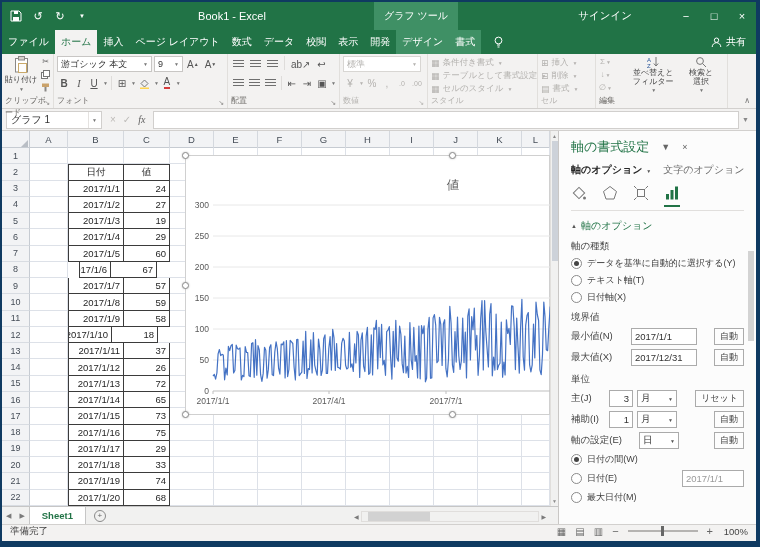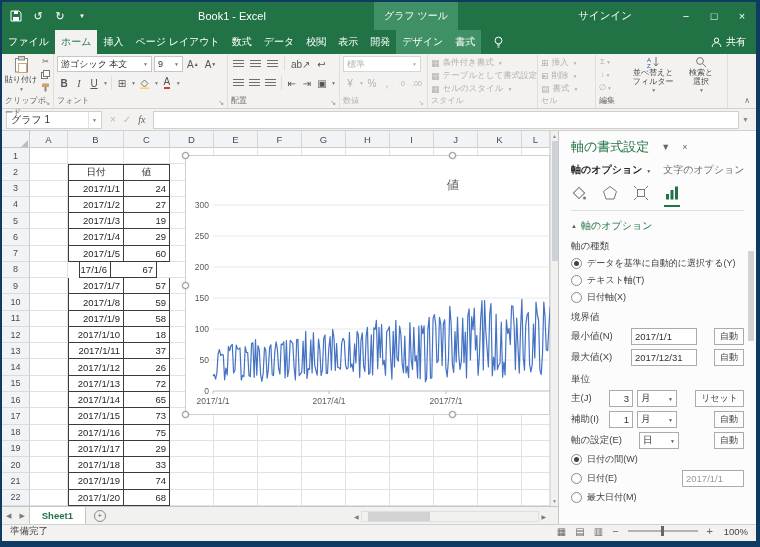--- a/index.html
+++ b/index.html
@@ -576,21 +576,21 @@
             <div class="gcell" style="width: 44px;"></div>
             <div class="gcell" style="width: 44px;"></div>
             <div class="gcell" style="width: 44px;"></div>
             <div class="gcell" style="width: 44px;"></div>
             <div class="gcell" style="width: 44px;"></div>
             <div class="gcell" style="width: 28px;"></div>
           </div>
           <div class="grow">
             <div class="rowhead">12</div>
             <div class="gcell" style="width: 38px;"></div>
-            <div class="gcell tbl tbl-left" style="width: 56px;">2017/1/10</div>
+            <div class="gcell tbl tbl-left" style="width: 44px;">2017/1/10</div>
             <div class="gcell tbl" style="width: 46px;">18</div>
             <div class="gcell" style="width: 44px;"></div>
             <div class="gcell" style="width: 44px;"></div>
             <div class="gcell" style="width: 44px;"></div>
             <div class="gcell" style="width: 44px;"></div>
             <div class="gcell" style="width: 44px;"></div>
             <div class="gcell" style="width: 44px;"></div>
             <div class="gcell" style="width: 44px;"></div>
             <div class="gcell" style="width: 44px;"></div>
             <div class="gcell" style="width: 28px;"></div>

